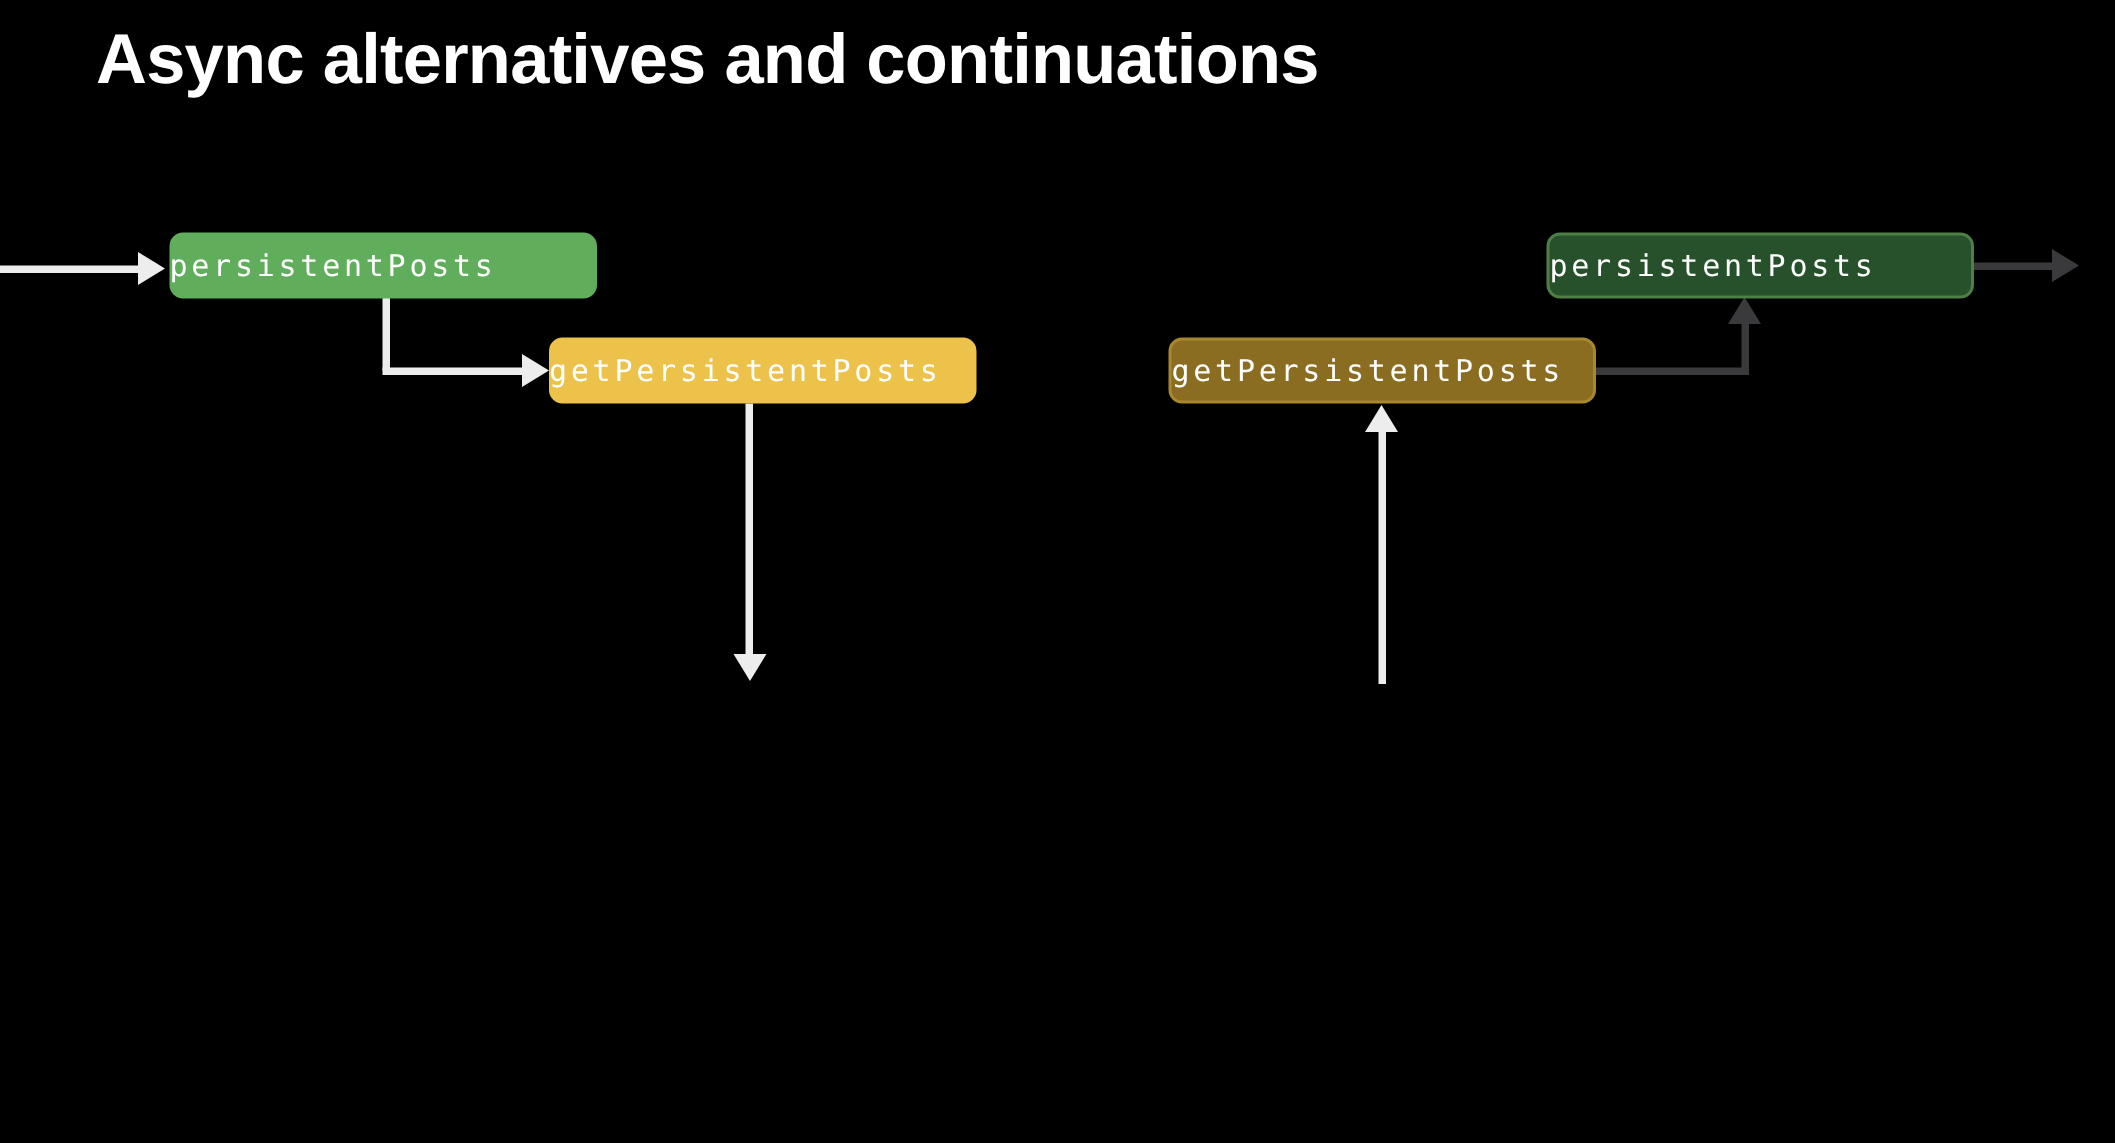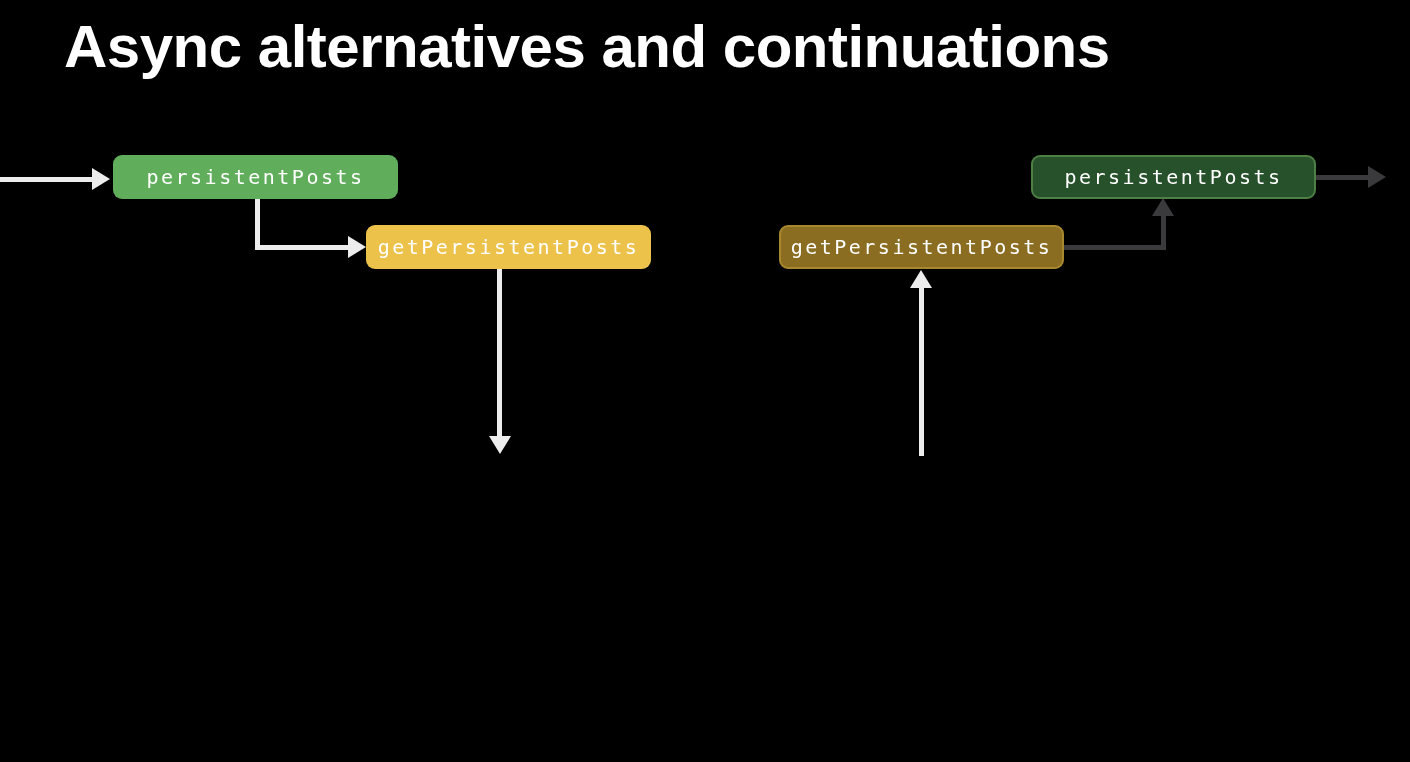--- a/index.html
+++ b/index.html
@@ -10,28 +10,28 @@
   html,body{margin:0;padding:0;background:var(--bg);}
   .slide{
     position:relative;
     width:1410px;height:762px;
     background:var(--bg);
     overflow:hidden;
     font-family:"Liberation Sans",sans-serif;
   }
   .title{
     position:absolute;left:64px;top:12px;margin:0;
-    color:#ffffff;font-size:60px;font-weight:700;
+    color:#ffffff;font-size:47px;font-weight:700;
     letter-spacing:-0.5px;line-height:1.15;
     font-family:"Liberation Sans",sans-serif;
   }
   .node{
     position:absolute;height:44px;box-sizing:border-box;
     border-radius:9px;
-    display:flex;align-items:center;justify-content:center;
+    display:flex;align-items:center;
   }
   .node.small{width:285px;}
   .node.green{left:113px;top:155px;background:#60AE5B;}
   .node.yellow{left:366px;top:225px;background:#ECC24B;}
   .node.olive{left:779px;top:225px;background:#8A6D21;border:2px solid #A8882E;}
   .node.darkgreen{left:1031px;top:155px;background:#26512B;border:2px solid #4E7F44;}
   .node.coredata{left:113px;top:456px;width:1204px;background:#7476DC;border-radius:8px;}
   .code{
     font-family:"DejaVu Sans Mono","Liberation Mono",monospace;
     font-size:20px;letter-spacing:2.5px;color:#ffffff;white-space:nowrap;

